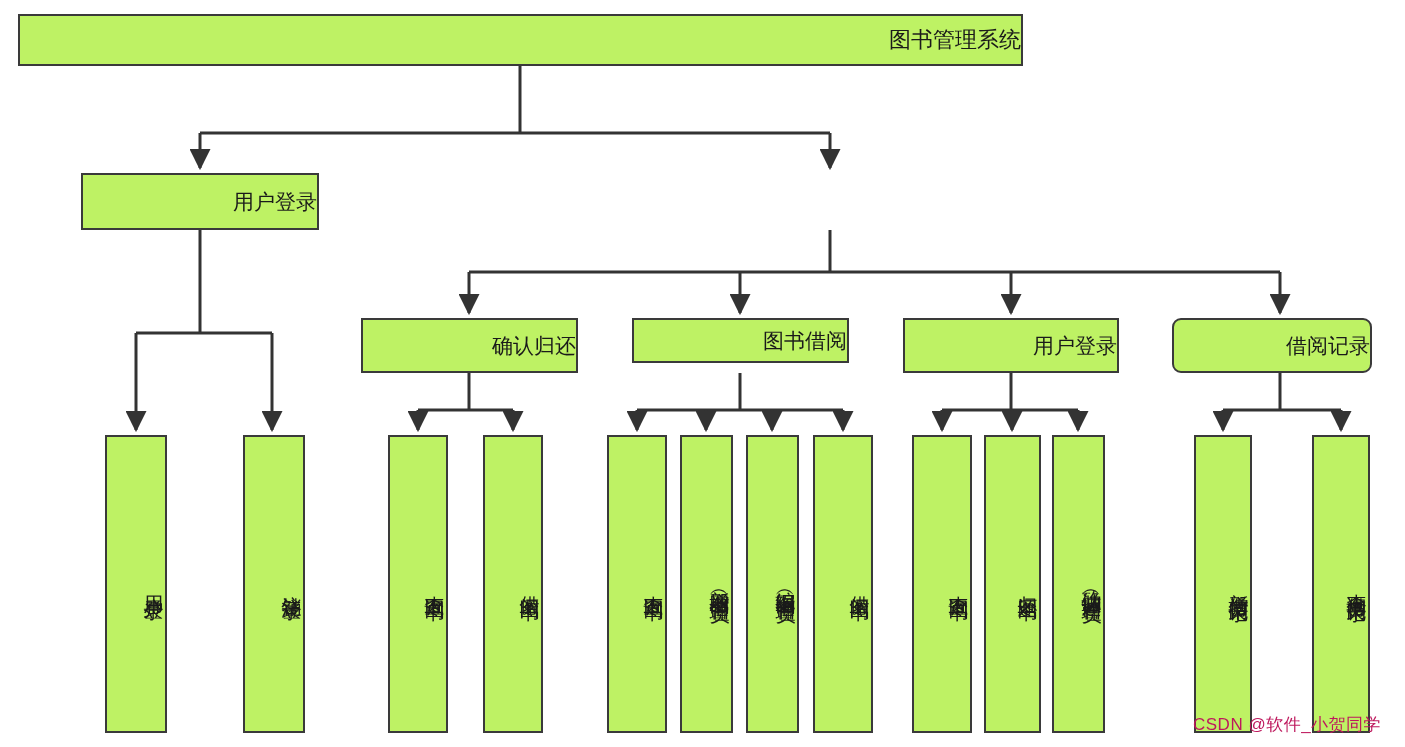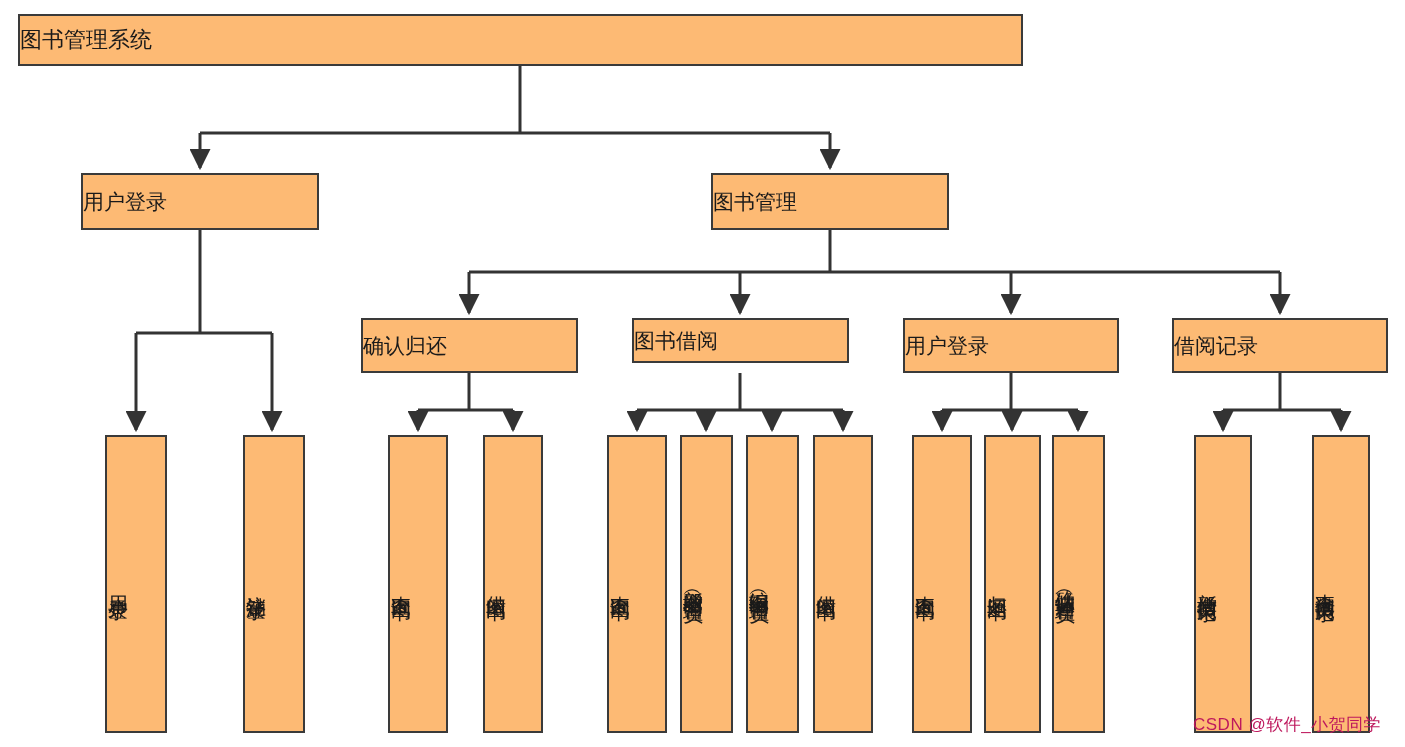--- a/index.html
+++ b/index.html
@@ -21,25 +21,25 @@
   }
   svg#diagram-svg {
     position: absolute;
     top: 0; left: 0;
     width: 1405px;
     height: 747px;
   }
   .node-box {
     position: absolute;
     box-sizing: border-box;
-    background: #fdba74;
+    background: #bef264;
     border: 2px solid #3a3a3a;
     display: flex;
     align-items: center;
-    justify-content: flex-start;
+    justify-content: flex-end;
     color: #000000;
   }
   .node-label {
     font-size: 21px;
     line-height: 1.12;
     color: #1a1a1a;
     text-align: center;
     white-space: nowrap;
   }
   .node-box.vertical .node-label {
@@ -119,34 +119,31 @@
     </g>
   </svg>
 
   <div class="node-box root" style="left:18px; top:14px; width:1005px; height:52px;">
     <span class="node-label">图书管理系统</span>
   </div>
 
   <div class="node-box level2" style="left:81px; top:173px; width:238px; height:57px;">
     <span class="node-label">用户登录</span>
   </div>
-  <div class="node-box level2" style="left:711px; top:173px; width:238px; height:57px;">
-    <span class="node-label">图书管理</span>
-  </div>
 
   <div class="node-box level2" style="left:361px; top:318px; width:217px; height:55px;">
     <span class="node-label">确认归还</span>
   </div>
   <div class="node-box level2" style="left:632px; top:318px; width:217px; height:45px;">
     <span class="node-label">图书借阅</span>
   </div>
   <div class="node-box level2" style="left:903px; top:318px; width:216px; height:55px;">
     <span class="node-label">用户登录</span>
   </div>
-  <div class="node-box level2" style="left:1172px; top:318px; width:216px; height:55px;">
+  <div class="node-box level2" style="left:1172px; top:318px; width:200px; height:55px;border-radius:9px;">
     <span class="node-label">借阅记录</span>
   </div>
 
   <div class="node-box vertical" style="left:105px; top:435px; width:62px; height:298px;">
     <span class="node-label">用户登录</span>
   </div>
   <div class="node-box vertical" style="left:243px; top:435px; width:62px; height:298px;">
     <span class="node-label">注销登录</span>
   </div>
   <div class="node-box vertical" style="left:388px; top:435px; width:60px; height:298px;">

